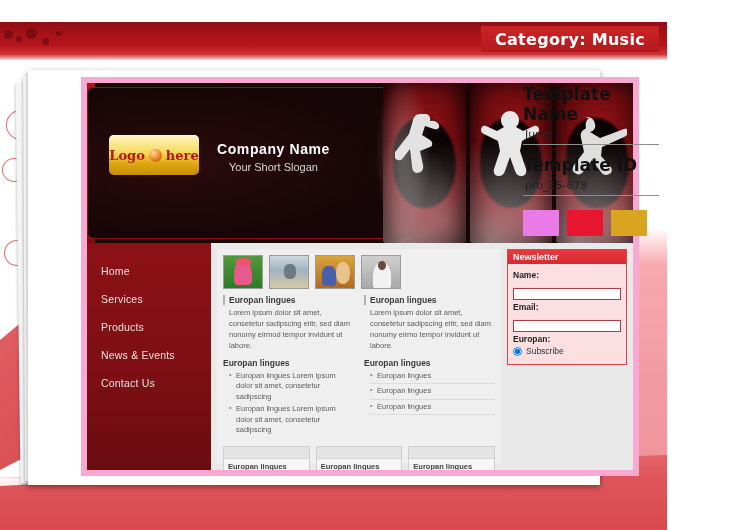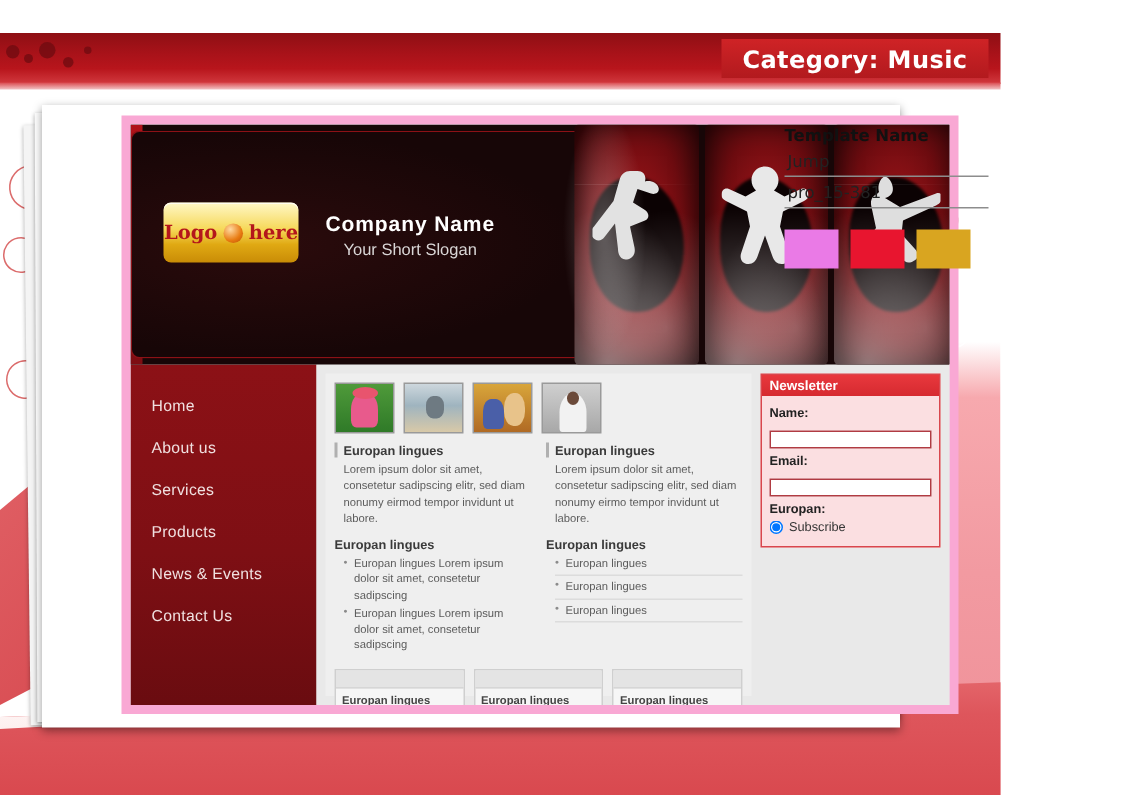--- a/index.html
+++ b/index.html
@@ -222,21 +222,21 @@
   .widget .radio-row span { font-size:8.5px; color:#333; }
   .btn-sm {
     margin-top:5px; font-size:8.5px; padding:1px 7px; background:#e4e4e4;
     border:1px solid #8a8a8a; border-right-color:#4a4a4a; border-bottom-color:#4a4a4a;
     color:#222; font-family:"Liberation Sans", sans-serif; cursor:pointer;
   }
 
   
   .info-panel { position:absolute; right:8px; top:74px; width:136px; z-index:7; }
   .info-panel .lbl {
-    font-size:11px; font-weight:bold; color:#111; margin-top:10px;
+    font-size:17px; font-weight:bold; color:#111; margin-top:10px;
     font-family:"DejaVu Sans", sans-serif;
   }
   .info-panel .val {
     font-size:11px; color:#222; padding:4px 2px 3px; border-bottom:1px solid #8d8d8d;
     font-family:"DejaVu Sans", sans-serif;
   }
   .swatches { display:flex; gap:8px; margin-top:14px; }
   .sw { width:36px; height:26px; }
 </style>
 </head>
@@ -331,21 +331,20 @@
             <div class="smoke"></div>
           </div>
         </div>
         <div class="hero-fog"></div>
       </div>
 
       <div class="body-row">
 
         <nav class="nav">
           <a href="#">Home</a>
-          <a href="#">About us</a>
           <a href="#">Services</a>
           <a href="#">Products</a>
           <a href="#">News &amp; Events</a>
           <a href="#">Contact Us</a>
         </nav>
 
         <div class="content">
 
           <div class="col-main">
             <div class="thumbs">
@@ -421,21 +420,22 @@
         </div>
       </div>
 
     </div>
    </div>
   </div>
 
   <div class="info-panel">
     <div class="lbl">Template Name</div>
     <div class="val">Jump</div>
-    <div class="val">pro_15-381</div>
+    <div class="lbl">Template ID</div>
+    <div class="val">pro_15-678</div>
     <div class="swatches">
       <div class="sw" style="background: rgb(234, 122, 230);"></div>
       <div class="sw" style="background: rgb(232, 21, 47);"></div>
       <div class="sw" style="background: rgb(217, 165, 32);"></div>
     </div>
   </div>
 
 </div>
 
 </body></html>

